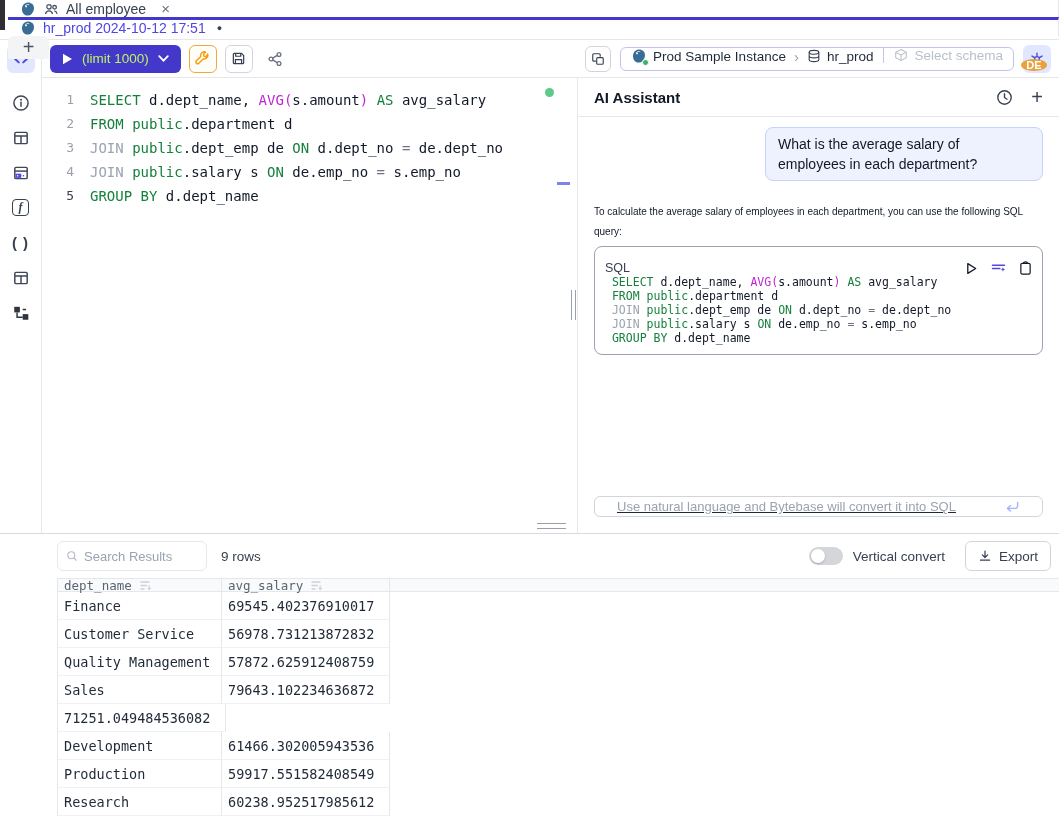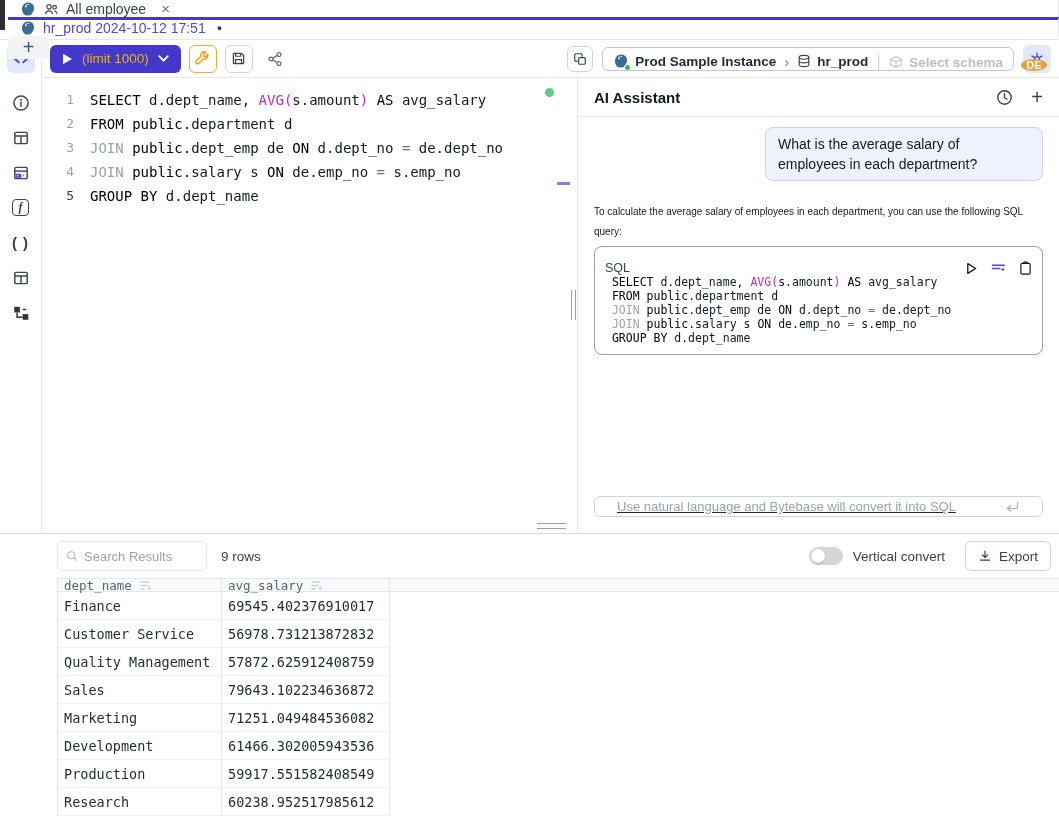--- a/index.html
+++ b/index.html
@@ -31,49 +31,49 @@
   .sb-icon { width:35px; height:35px; display:flex; align-items:center; justify-content:center;
     color:#3f4756; }
   .parens-glyph { font-size:15px; font-weight:bold; color:#374151; letter-spacing:1px; }
   .fn-glyph { width:17px; height:17px; border:1.6px solid #374151; border-radius:4px;
     display:flex; align-items:center; justify-content:center; font-family:"Liberation Serif",serif;
     font-style:italic; font-size:12px; font-weight:bold; color:#374151; }
 
   .content { flex:1; display:flex; flex-direction:column; min-width:0; }
   .toolbar { height:38px; display:flex; align-items:center; gap:8px; padding:0 8px;
     border-bottom:1px solid #e5e7eb; flex:none; }
-  .run-btn { height:28px; background:#4338ca; border-radius:6px; color:#eab308; display:flex;
+  .run-btn { height:28px; background:#4338ca; border-radius:6px; color:#bef264; display:flex;
     align-items:center; gap:9px; padding:0 12px; font-size:13.5px; cursor:pointer; border:none; }
   .icon-btn { width:28px; height:28px; border-radius:6px; display:flex; align-items:center;
     justify-content:center; background:#fff; cursor:pointer; }
   .wrench-btn { border:1px solid #f2a93c; background:#fffdf7; }
   .save-btn { border:1px solid #d1d5db; }
   .toolbar-right { margin-left:auto; display:flex; align-items:center; gap:9px; }
   .layout-btn { width:26px; height:26px; border:1px solid #d1d5db; border-radius:6px;
     display:flex; align-items:center; justify-content:center; cursor:pointer; background:#fff; }
   .conn-pill { height:24px; border:1px solid #c3c3ef; border-radius:6px; display:flex;
-    align-items:flex-end; font-size:13.5px; color:#1f2937; overflow:hidden;font-weight:bold; }
+    align-items:flex-start; font-size:13.5px; color:#1f2937; overflow:hidden; }
   .conn-left { display:flex; align-items:center; gap:6px; padding:0 10px; cursor:pointer; }
   .conn-right { display:flex; align-items:center; gap:6px; padding:0 10px;
     border-left:1px solid #c3c3ef; color:#b9bfc9; cursor:pointer; }
   .pg-wrap { position:relative; width:16px; height:16px; }
   .pg-status { position:absolute; right:-2px; bottom:-2px; width:7px; height:7px;
     border-radius:50%; background:#34b46a; border:1px solid #fff; }
   .crumb-sep { color:#9ca3af; font-size:15px; padding:0 2px; }
   .openai-btn { width:28px; height:28px; background:#e0e7ff; border-radius:6px; display:flex;
     align-items:center; justify-content:center; cursor:pointer; }
 
   
   .workspace { flex:1; display:flex; min-height:0; }
   .editor { flex:1; position:relative; padding-top:10px;
     font-family:"DejaVu Sans Mono",monospace; font-size:14px; overflow:hidden; cursor:text; }
   .ed-line { display:flex; height:24px; line-height:24px; white-space:pre; }
   .ln { width:48px; text-align:right; padding-right:16px; color:#9aa1ad; font-size:13px; flex:none; }
   .ln-active { color:#374151; }
-  .tk-k { color:#000000; } .tk-f { color:#c026d3; } .tk-g { color:#9ca3af; }
+  .tk-k { color:#15803d; } .tk-f { color:#c026d3; } .tk-g { color:#9ca3af; }
   .tk-o { color:#6b7280; } .tk-p { color:#111827; }
   .run-dot { position:absolute; top:10px; right:16px; width:9px; height:9px; border-radius:50%;
     background:#5fc98a; }
   .scroll-mark { position:absolute; top:104px; right:0; width:13px; height:3px; background:#7b84ee; }
 
   .vsplit { width:7px; position:relative; cursor:col-resize; }
   .vsplit-grip { position:absolute; top:212px; left:1px; width:5px; height:30px;
     border-left:1px solid #9aa0a8; border-right:1px solid #9aa0a8; }
 
   .ai { width:482px; flex:none; border-left:1px solid #e5e7eb; display:flex; flex-direction:column; }
@@ -440,21 +440,20 @@
           <div class="td td1">Quality Management</div>
           <div class="td td2">57872.625912408759</div>
           <div class="td-fill"></div>
         </div>
         <div class="tr">
           <div class="td td1">Sales</div>
           <div class="td td2">79643.102234636872</div>
           <div class="td-fill"></div>
         </div>
         <div class="tr">
-          <div class="td td1">Marketing</div>
           <div class="td td2">71251.049484536082</div>
           <div class="td-fill"></div>
         </div>
         <div class="tr">
           <div class="td td1">Development</div>
           <div class="td td2">61466.302005943536</div>
           <div class="td-fill"></div>
         </div>
         <div class="tr">
           <div class="td td1">Production</div>

